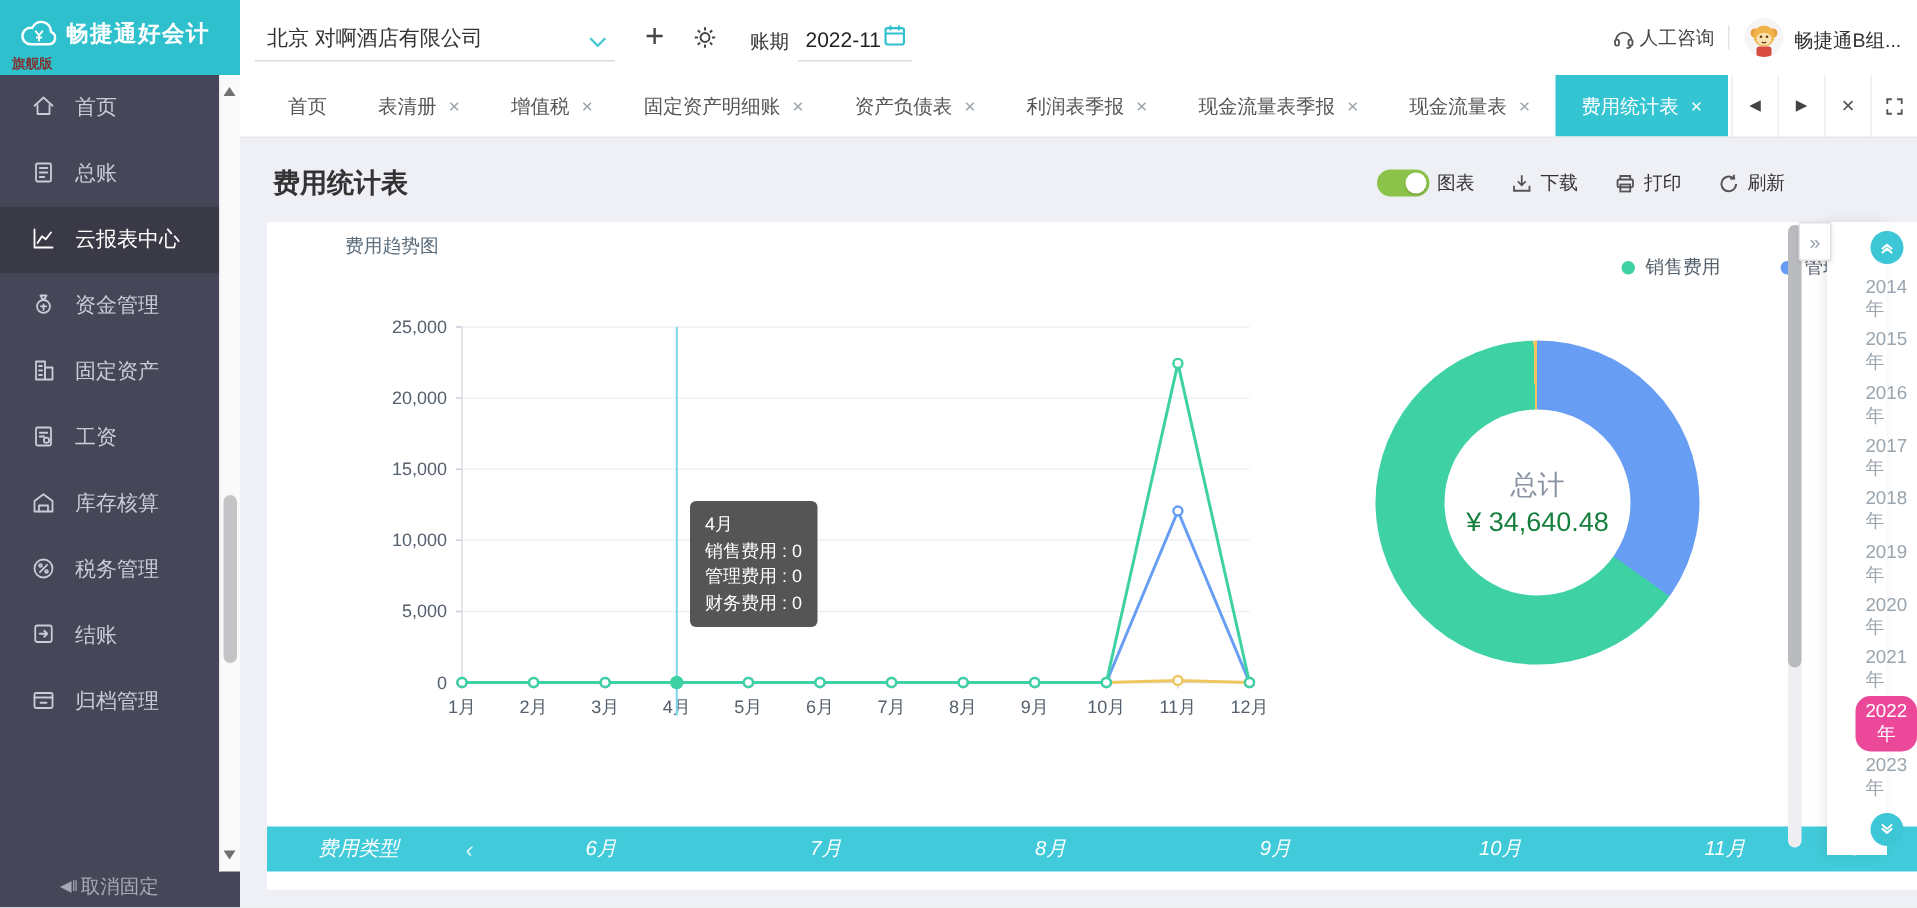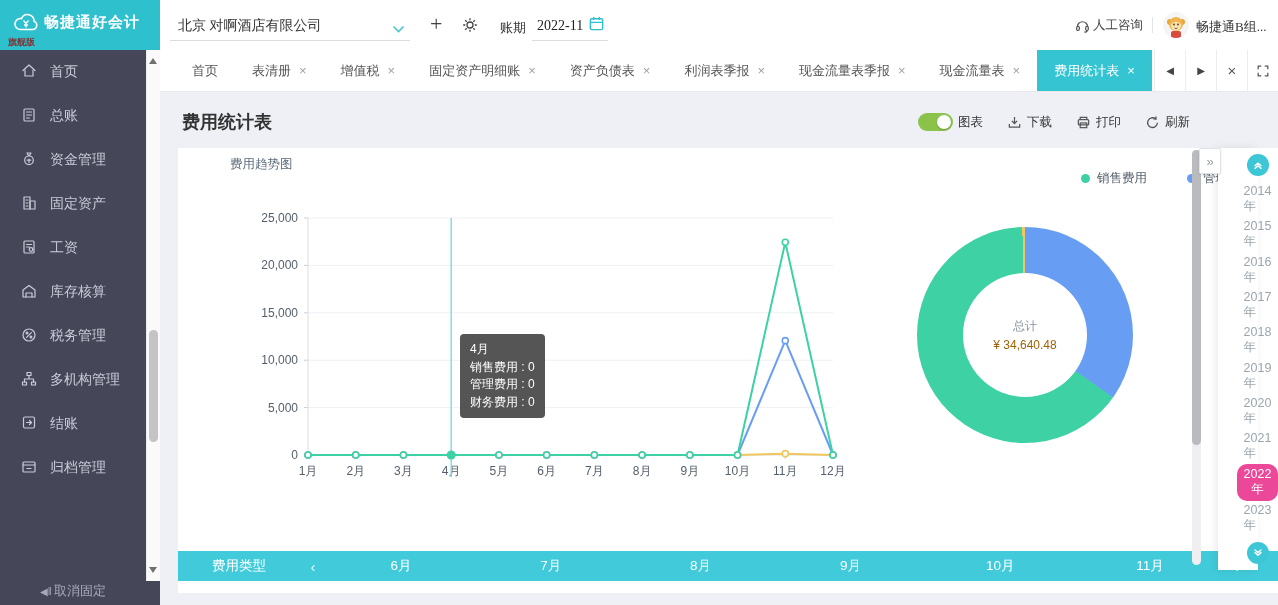--- a/index.html
+++ b/index.html
@@ -1,20 +1,20 @@
 <!DOCTYPE html>
 <html><head>
 <meta charset="utf-8">
 <style>
   * { margin:0; padding:0; box-sizing:border-box; }
   body { font-family:"Liberation Sans","DejaVu Sans",sans-serif; background:#d8dade; }
   .stage { position:relative; width:1278px; height:605px; overflow:hidden; background:#EEF0F5; font-family:"Liberation Sans","DejaVu Sans",sans-serif; }
 
   
-  .hdr { position:absolute; top:0; left:0; right:0; height:50px; background:#fff;font-family:Liberation Serif, serif; }
+  .hdr { position:absolute; top:0; left:0; right:0; height:50px; background:#fff; }
   .logo { position:absolute; top:0; left:0; width:160px; height:50px; background:#2FC0CE; color:#fff; }
   .logo-cloud { position:absolute; left:12px; top:10px; }
   .logo-title { position:absolute; left:44px; top:13px; font-size:15px; font-weight:bold; letter-spacing:1px; }
   .logo-sub { position:absolute; left:8px; top:36px; font-size:9px; color:#7D3535; font-weight:bold; }
   .company { position:absolute; left:178px; top:17px; font-size:14px; color:#333; cursor:pointer; }
   .chev-down { position:absolute; left:392px; top:20px; }
   .u-line { position:absolute; height:1px; background:#DCDCDC; }
   .hplus { position:absolute; left:430px; top:11px; font-size:22px; color:#444; cursor:pointer; }
   .hgear { position:absolute; left:461px; top:16px; cursor:pointer; }
   .period-lbl { position:absolute; left:500px; top:19px; font-size:13px; color:#333; }
@@ -58,24 +58,24 @@
   
   .panel { position:absolute; left:178px; top:148px; width:1205px; height:445px; background:#fff; }
   .c-title { position:absolute; left:52px; top:8px; font-size:12.5px; color:#5A6B7A; }
   #legend { position:absolute; top:22px; right:24px; display:flex; gap:40px; }
   .leg { display:flex; align-items:center; gap:7px; font-size:12.5px; color:#55606C; cursor:pointer; }
   .dot { width:9px; height:9px; border-radius:50%; }
   #trendwrap { position:absolute; left:60px; top:55px; width:640px; height:300px; }
   .tooltip { position:absolute; left:282px; top:186px; background:rgba(72,72,72,.93); border-radius:4px; padding:7px 10px; color:#fff; font-size:12px; line-height:17.5px; white-space:nowrap; pointer-events:none; }
   .donut { position:absolute; left:739px; top:79px; width:216px; height:216px; border-radius:50%; }
   .hole { position:absolute; left:50%; top:50%; transform:translate(-50%,-50%); width:124px; height:124px; border-radius:50%; background:#fff; display:flex; flex-direction:column; align-items:center; justify-content:center; }
-  .hole .lab { font-size:12px; color:#8A93A2; }
-  .hole .val { font-size:12px; color:#a16207; margin-top:3px; }
+  .hole .lab { font-size:18px; color:#8A93A2; }
+  .hole .val { font-size:18px; color:#15803d; margin-top:3px; }
   .bbar { position:absolute; left:0; right:0; top:403px; height:30px; background:#41CBDA; display:flex; align-items:center; color:#fff; font-size:13.5px; }
-  .bb-cell { text-align:center; cursor:pointer; }
+  .bb-cell { text-align:center; cursor:pointer;font-style:italic; }
   .bb-first { flex:0 0 122px; } .bb-last { flex:0 0 132px; }
   .bb-nav { flex:0 0 26px; font-size:15px; opacity:.9; }
   .bb-month { flex:1; }
 
   
   .mscroll { position:absolute; left:1192px; top:150px; width:9px; height:415px; background:#EFEFF1; border-radius:5px; }
   .mthumb { position:absolute; left:0; top:0; width:9px; height:295px; background:#B9BBBE; border-radius:5px; }
   .yr-handle { position:absolute; left:1199px; top:148px; width:22px; height:26px; background:#fff; border:1px solid #E2E2E2; border-radius:2px; box-shadow:0 1px 3px rgba(0,0,0,.1); display:flex; align-items:center; justify-content:center; color:#98A0AA; font-size:13px; cursor:pointer; z-index:3; }
   .yr-panel { position:absolute; left:1218px; top:148px; width:40px; height:422px; background:#fff; box-shadow:-2px 0 8px rgba(0,0,0,.09); display:flex; flex-direction:column; align-items:center; z-index:2;padding-left:39px; }
   .yr-btn { width:22px; height:22px; border-radius:50%; background:#3CC6D6; display:flex; align-items:center; justify-content:center; cursor:pointer; margin:6px 0; flex:0 0 auto; }
@@ -210,20 +210,27 @@
             </svg></span>
           <span>首页</span>
         </div>
         <div class="sitem">
           <span><svg width="18" height="18" viewBox="0 0 18 18" fill="none" stroke="currentColor" stroke-width="1.2" stroke-linecap="round" stroke-linejoin="round">
               <rect x="4" y="3" width="10" height="12" rx="1"></rect>
               <path d="M6.5 6h5M6.5 9h5M6.5 12h3"></path>
             </svg></span>
           <span>总账</span>
         </div>
+        <div class="sitem active">
+          <span><svg width="18" height="18" viewBox="0 0 18 18" fill="none" stroke="currentColor" stroke-width="1.2" stroke-linecap="round" stroke-linejoin="round">
+              <path d="M3 3v12h12"></path>
+              <path d="M5 12l3-4.5 2.5 2L14 5"></path>
+            </svg></span>
+          <span>云报表中心</span>
+        </div>
         <div class="sitem">
           <span><svg width="18" height="18" viewBox="0 0 18 18" fill="none" stroke="currentColor" stroke-width="1.2" stroke-linecap="round" stroke-linejoin="round">
               <path d="M7 3h4l-1.3 2.3H8.3z"></path>
               <circle cx="9" cy="10.3" r="4.3"></circle>
               <path d="M9 9v3.6M7.2 10.2h3.6"></path>
             </svg></span>
           <span>资金管理</span>
         </div>
         <div class="sitem">
           <span><svg width="18" height="18" viewBox="0 0 18 18" fill="none" stroke="currentColor" stroke-width="1.2" stroke-linecap="round" stroke-linejoin="round">
@@ -249,29 +256,20 @@
           <span>库存核算</span>
         </div>
         <div class="sitem">
           <span><svg width="18" height="18" viewBox="0 0 18 18" fill="none" stroke="currentColor" stroke-width="1.2" stroke-linecap="round" stroke-linejoin="round">
               <circle cx="9" cy="9" r="6"></circle>
               <path d="M6.6 11.4l4.8-4.8"></path>
               <circle cx="7" cy="7" r=".9"></circle>
               <circle cx="11" cy="11" r=".9"></circle>
             </svg></span>
           <span>税务管理</span>
-        </div>
-        <div class="sitem">
-          <span><svg width="18" height="18" viewBox="0 0 18 18" fill="none" stroke="currentColor" stroke-width="1.2" stroke-linecap="round" stroke-linejoin="round">
-              <rect x="7" y="2.5" width="4" height="3"></rect>
-              <rect x="2.5" y="12" width="4" height="3"></rect>
-              <rect x="11.5" y="12" width="4" height="3"></rect>
-              <path d="M9 5.5V9M4.5 12V9h9v3"></path>
-            </svg></span>
-          <span>多机构管理</span>
         </div>
         <div class="sitem">
           <span><svg width="18" height="18" viewBox="0 0 18 18" fill="none" stroke="currentColor" stroke-width="1.2" stroke-linecap="round" stroke-linejoin="round">
               <rect x="3.5" y="3" width="11" height="11" rx="1.5"></rect>
               <path d="M6.5 8.5h5m-2-2l2 2-2 2"></path>
             </svg></span>
           <span>结账</span>
         </div>
         <div class="sitem">
           <span><svg width="18" height="18" viewBox="0 0 18 18" fill="none" stroke="currentColor" stroke-width="1.2" stroke-linecap="round" stroke-linejoin="round">

